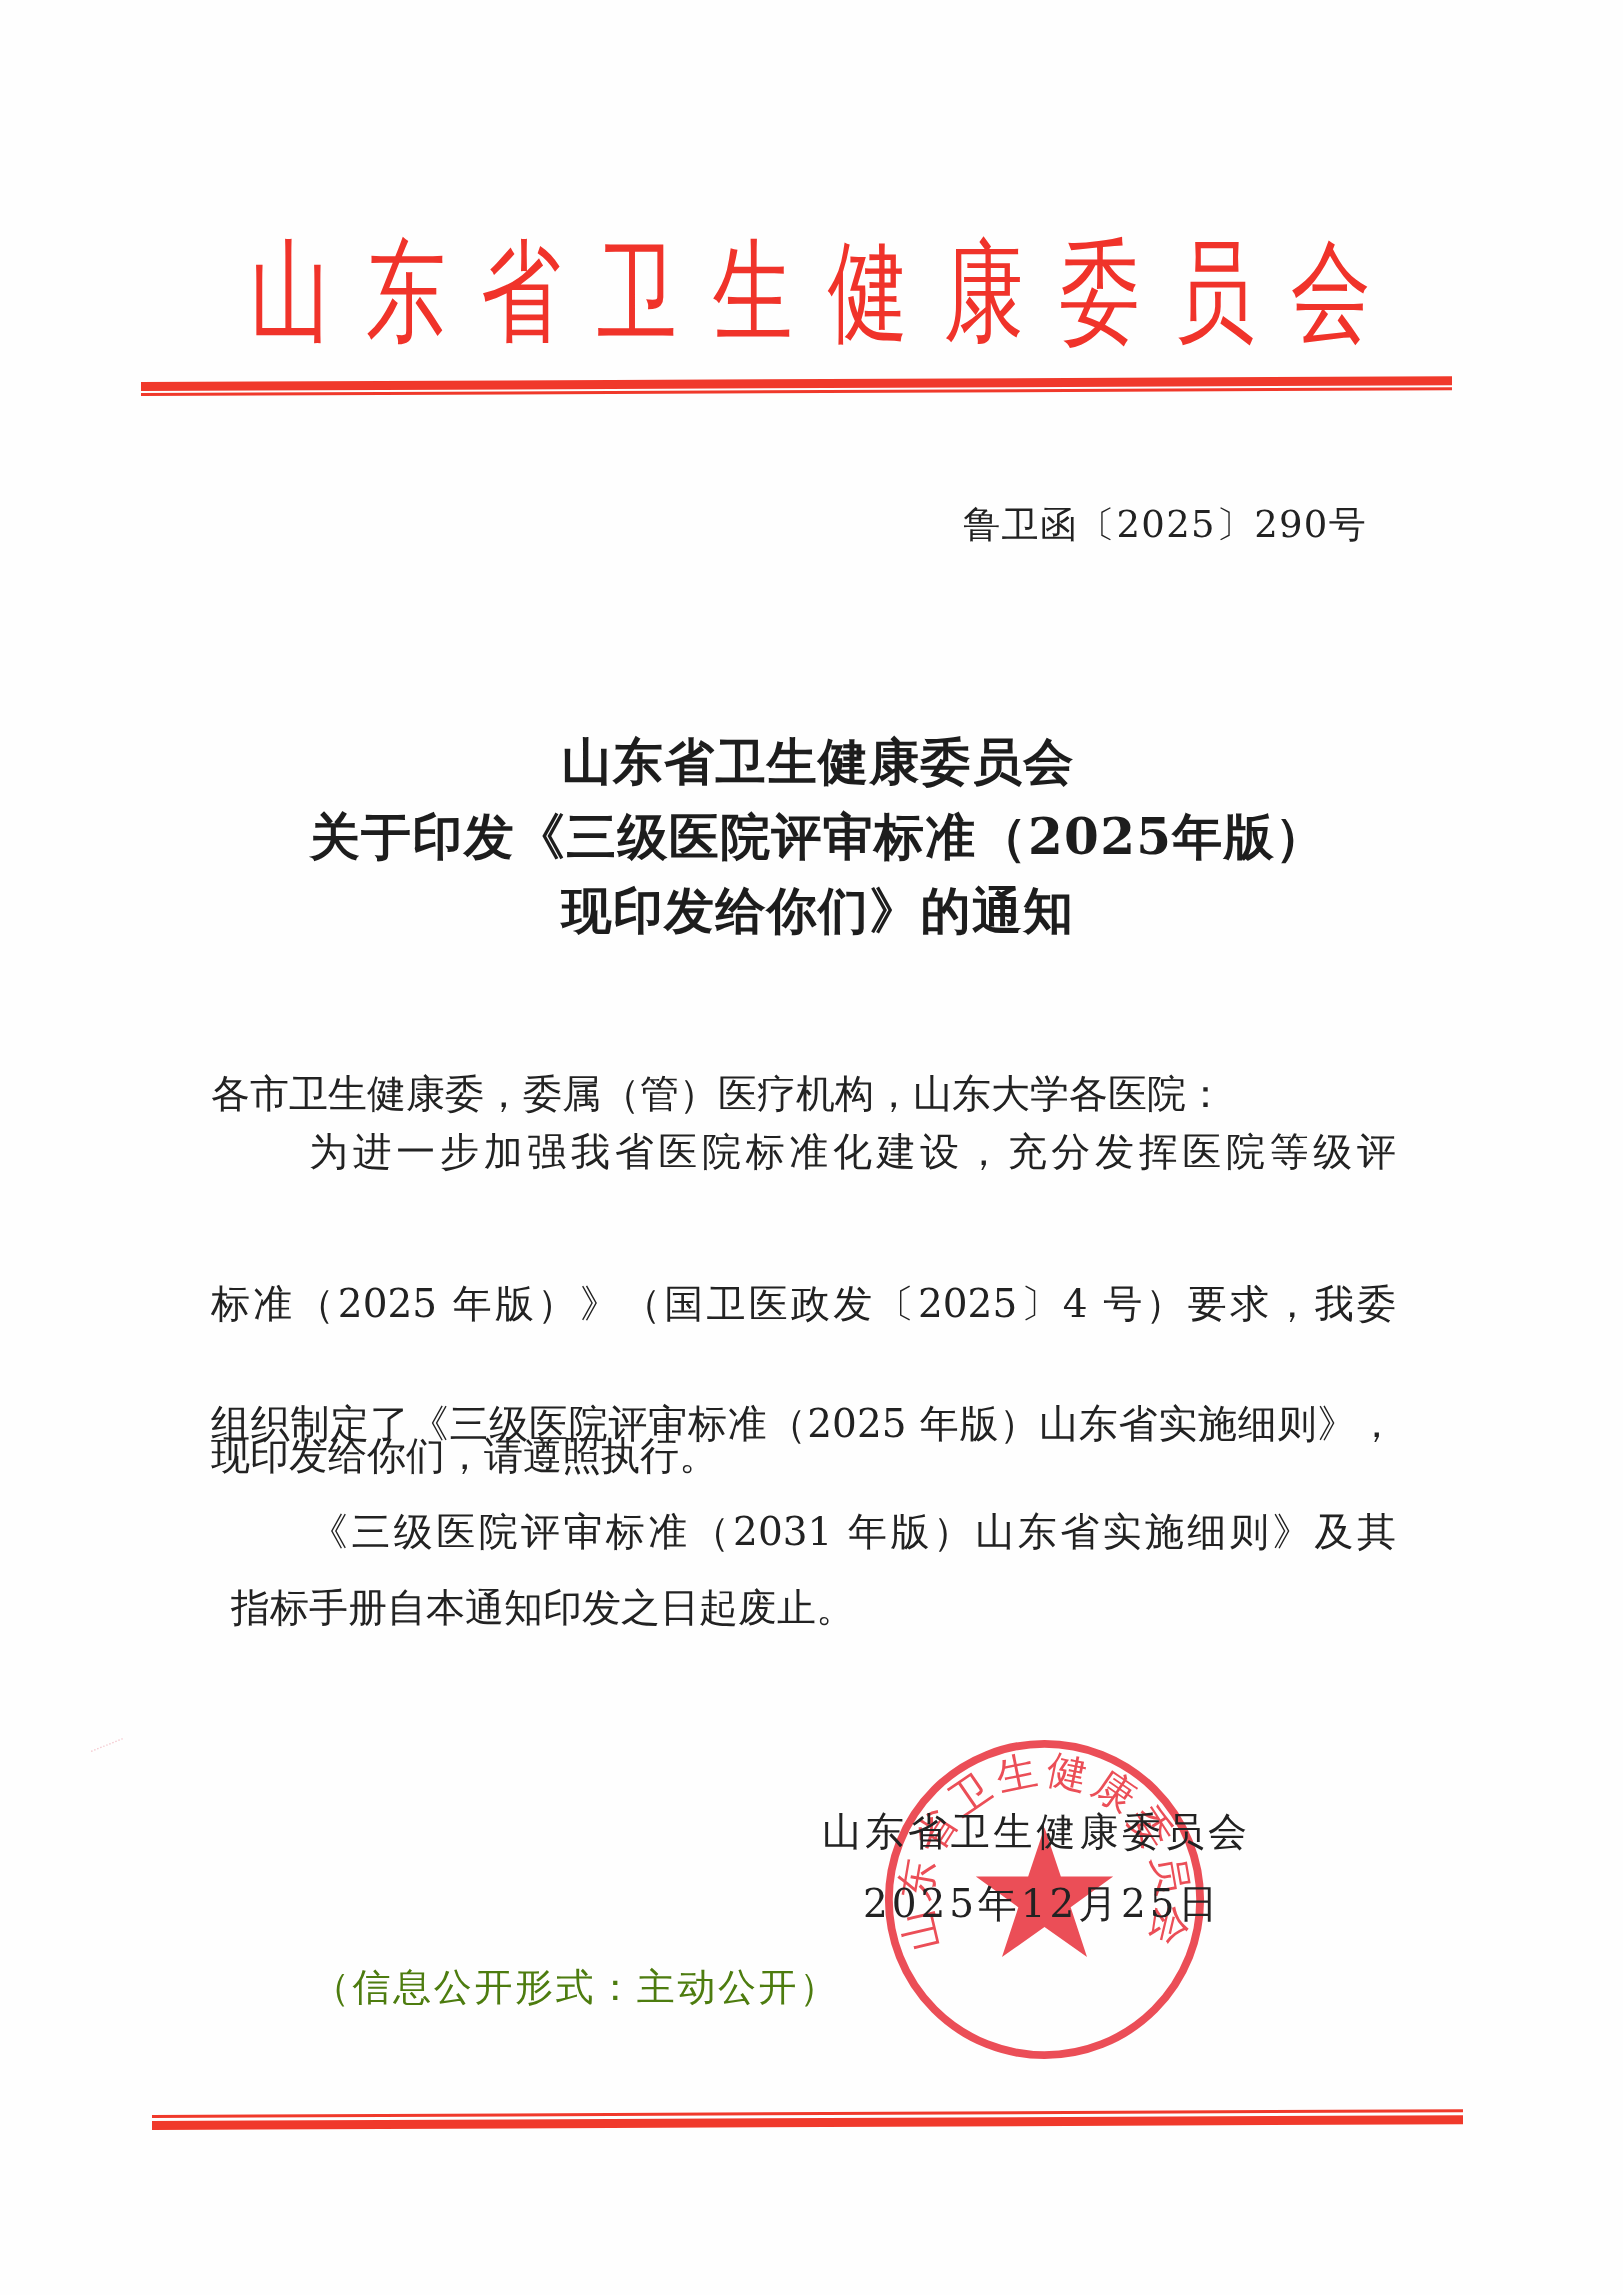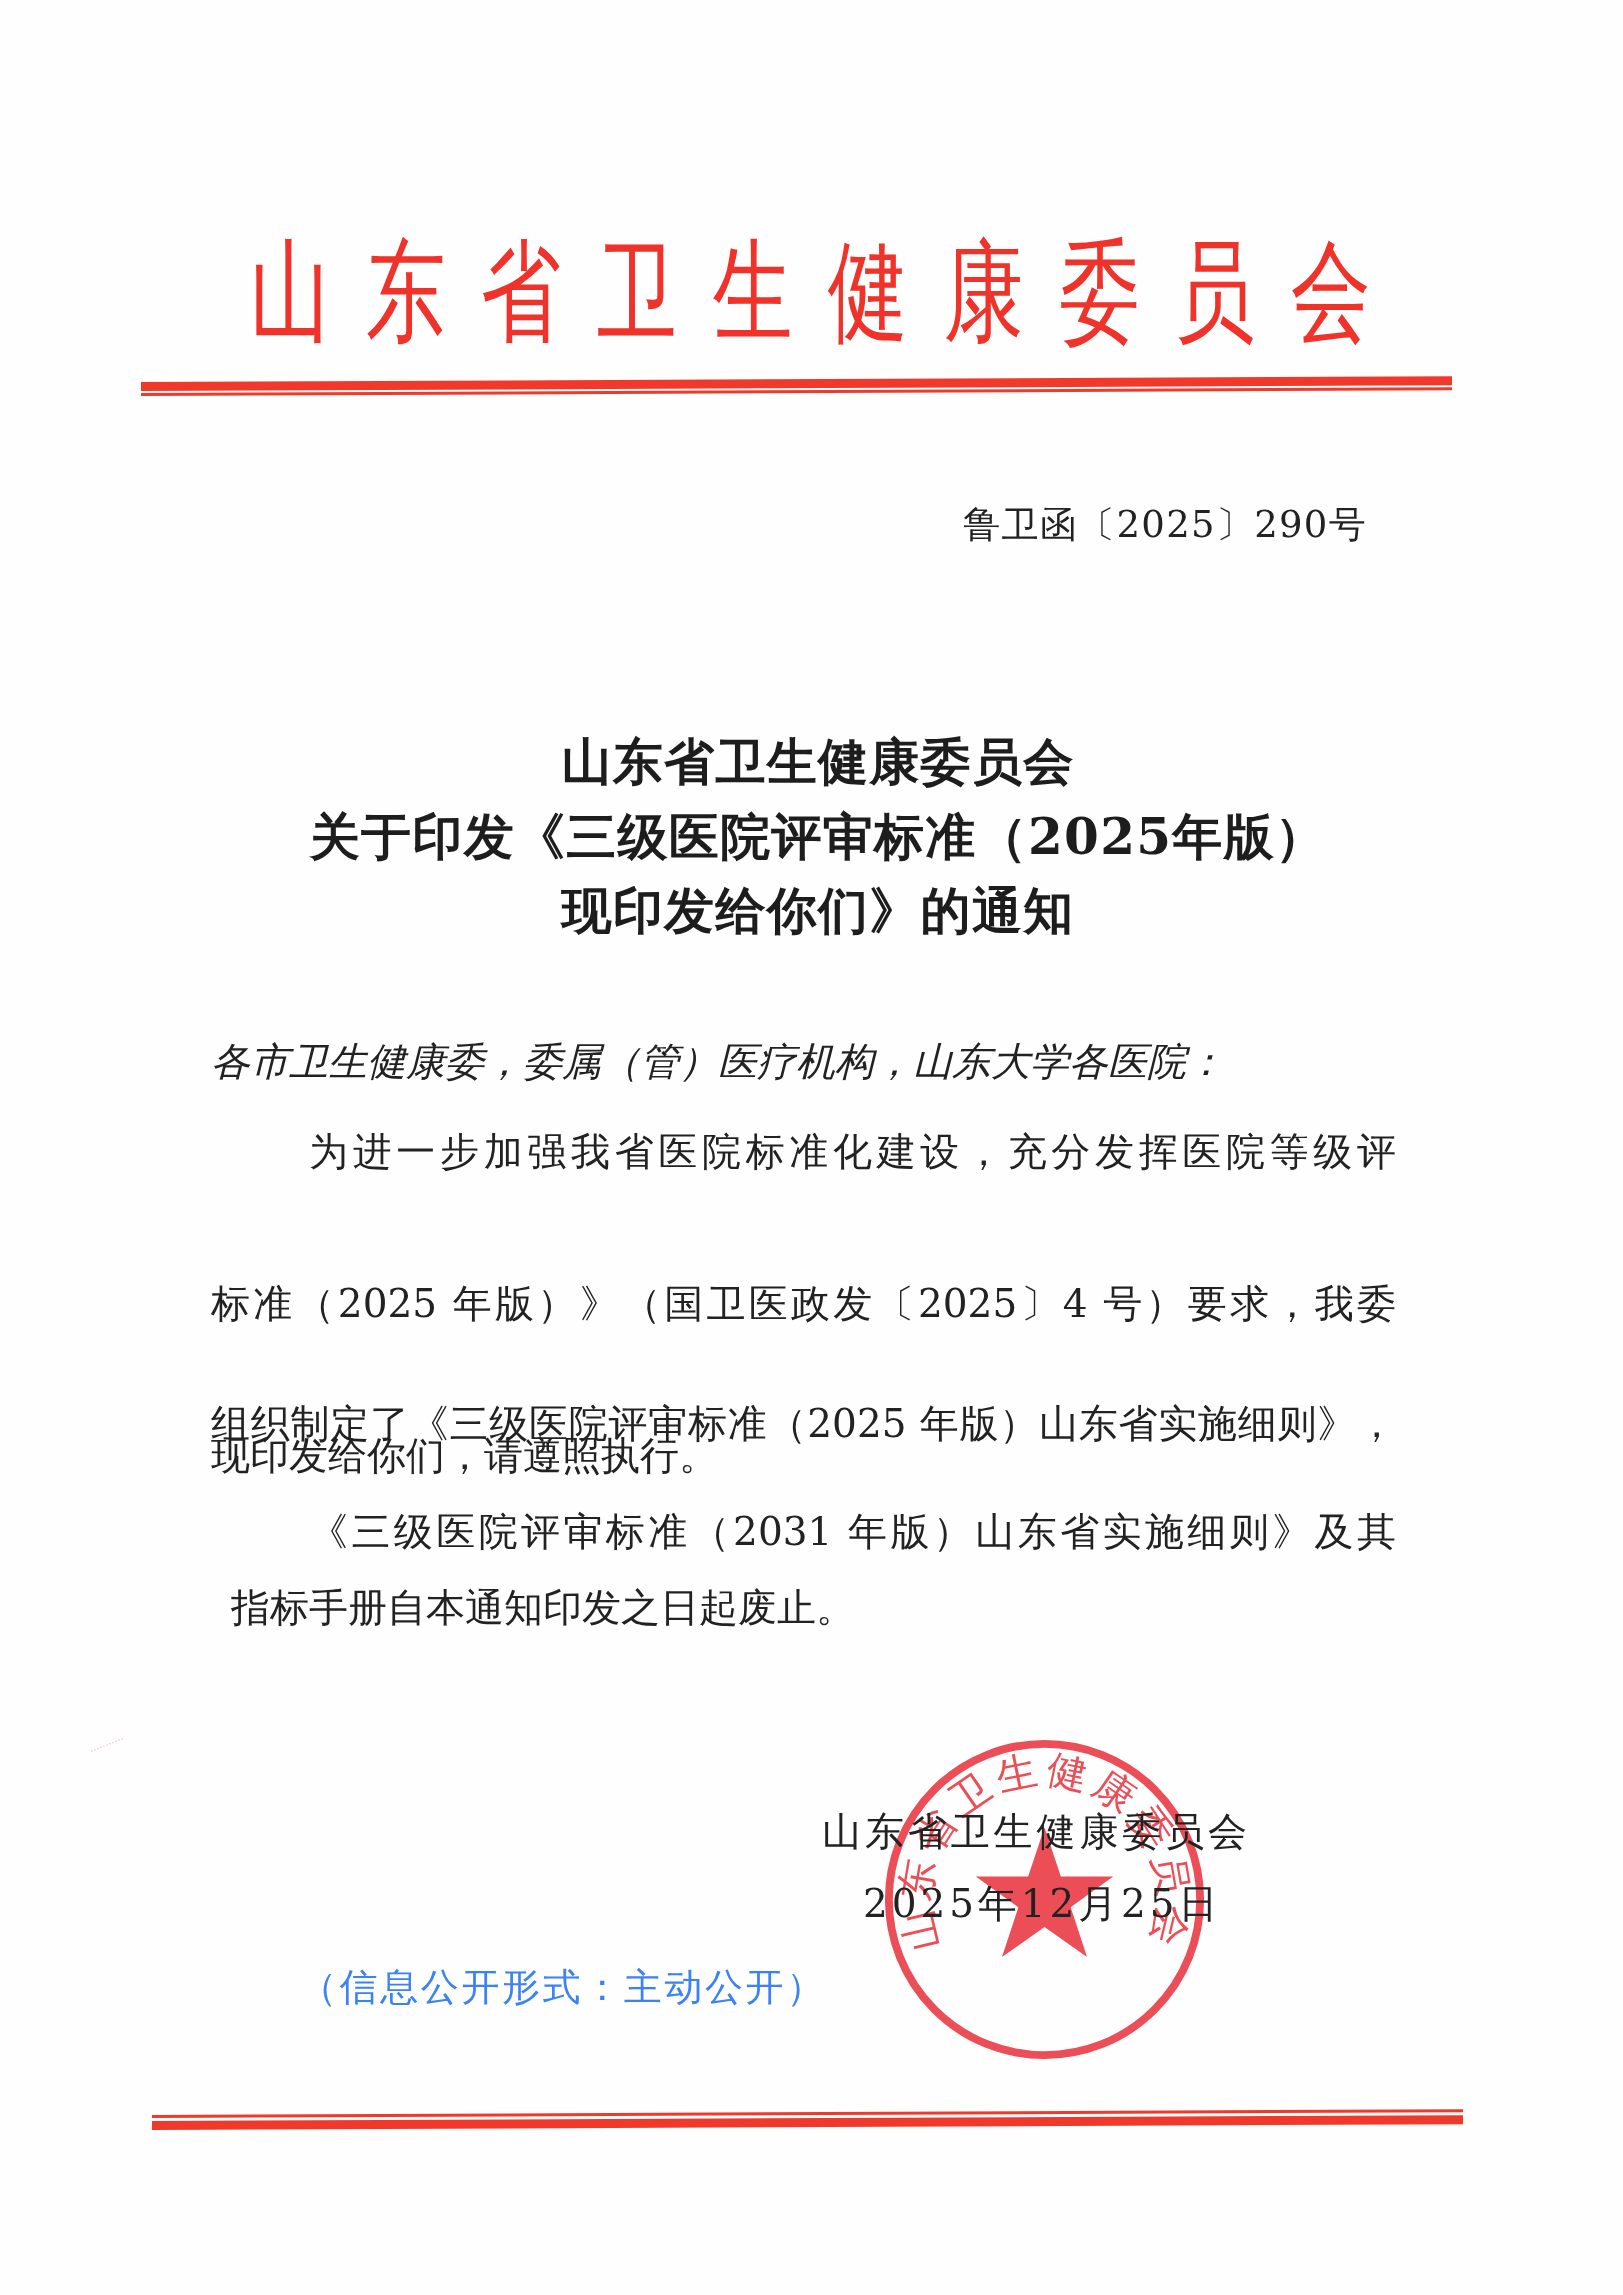--- a/index.html
+++ b/index.html
@@ -45,23 +45,23 @@
 
   .sig {
     position: absolute; font-family: "DejaVu Serif", "Liberation Serif", serif;
     font-size: 39px; color: #222; line-height: 59px; white-space: nowrap; letter-spacing: 3.9px;
     z-index: 3;
   }
 
   .stamp { position: absolute; left: 881px; top: 1736px; width: 327px; height: 327px; z-index: 2; opacity: 0.85; }
 
   .disclosure {
-    position: absolute; left: 299px; top: 1958px;
+    position: absolute; left: 312px; top: 1958px;
     font-family: "DejaVu Serif", "Liberation Serif", serif;
-    font-size: 38px; color: #3b82f6; line-height: 59px; white-space: nowrap; letter-spacing: 2.6px;
+    font-size: 38px; color: #4d7c0f; line-height: 59px; white-space: nowrap; letter-spacing: 2.6px;
   }
 
   .scan-mark { position: absolute; left: 88px; top: 1735px; width: 39px; height: 19.6px; }
 </style>
 </head>
 <body>
 
 <div class="page">
 
   <div class="masthead">
@@ -79,21 +79,21 @@
 
   <div class="rule" style="left:141px; top:382px; width:1311px; height:8.5px; transform:rotate(-0.25deg); transform-origin:left center;"></div>
   <div class="rule" style="left:141px; top:393px; width:1311px; height:2.6px; transform:rotate(-0.25deg); transform-origin:left center;"></div>
 
   <div class="docno">鲁卫函〔2025〕290号</div>
 
   <div class="heading" style="top:732px;">山东省卫生健康委员会</div>
   <div class="heading" style="top:807px;">关于印发《三级医院评审标准（2025年版）</div>
   <div class="heading" style="top:881px;">现印发给你们》的通知</div>
 
-  <div class="body-line last" style="top:1032px;font-style:italic;">各市卫生健康委，委属（管）医疗机构，山东大学各医院：</div>
+  <div class="body-line last" style="top:1064px;">各市卫生健康委，委属（管）医疗机构，山东大学各医院：</div>
 
   <div class="body-line indent" style="top:1122px;">为进一步加强我省医院标准化建设，充分发挥医院等级评</div>
   <div class="body-line" style="top:1274px;">标准（2025 年版）》（国卫医政发〔2025〕4 号）要求，我委</div>
   <div class="body-line" style="top:1394px;">组织制定了《三级医院评审标准（2025 年版）山东省实施细则》，</div>
   <div class="body-line last" style="top:1426px;">现印发给你们，请遵照执行。</div>
 
   <div class="body-line indent" style="top:1502px;">《三级医院评审标准（2031 年版）山东省实施细则》及其</div>
   <div class="body-line last" style="top:1578px;margin-left:20px;">指标手册自本通知印发之日起废止。</div>
 
   <svg class="stamp" viewBox="0 0 500 500">

